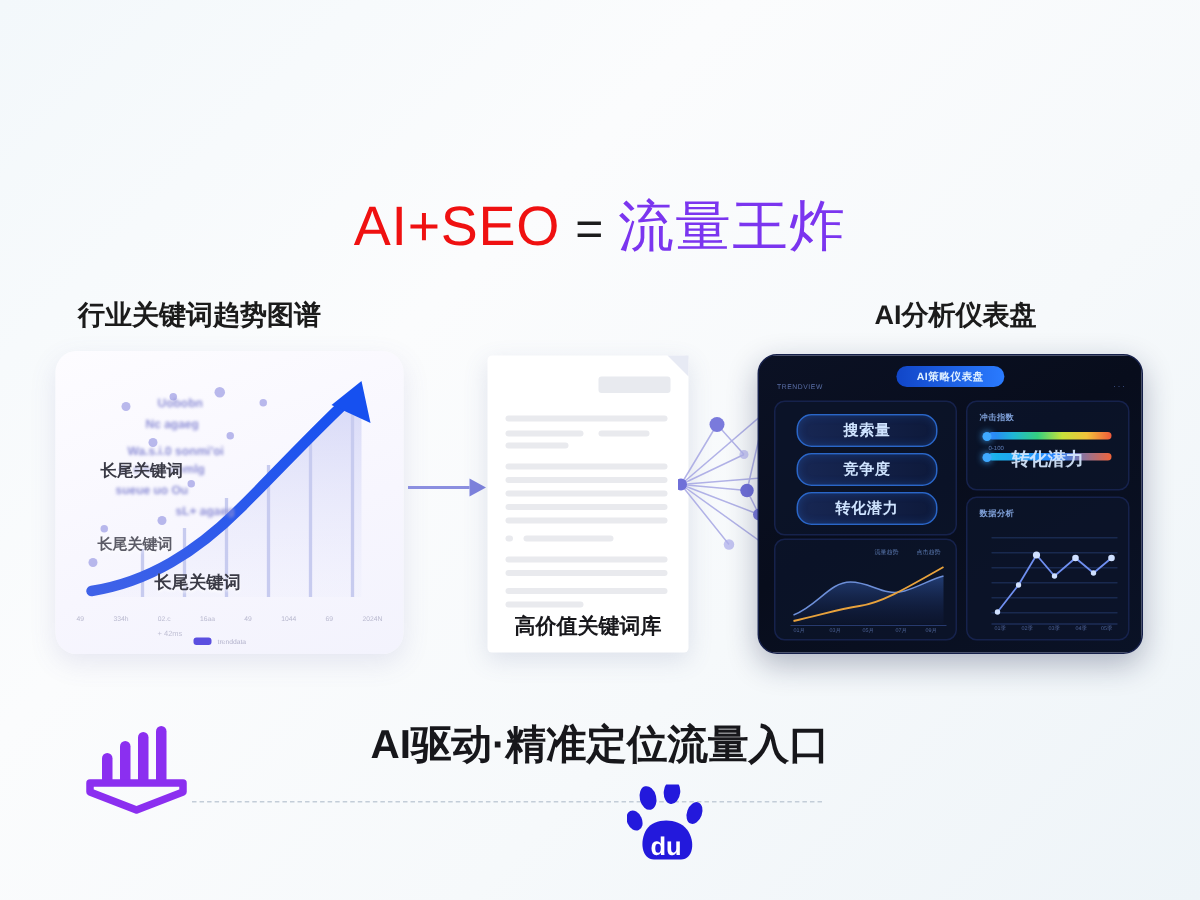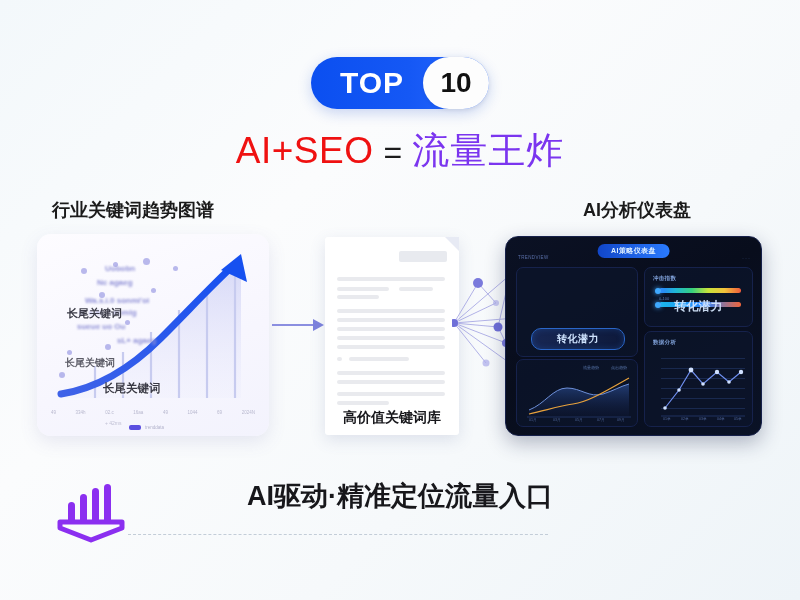--- a/index.html
+++ b/index.html
@@ -146,24 +146,20 @@
   .g-b{color:#4285f4;} .g-r{color:#ea4335;} .g-y{color:#fbbc05;} .g-g{color:#34a853;}
   .cursor{position:absolute;left:73px;top:-14px;width:0;height:0;
     border-left:11px solid #7b35ef;border-top:6px solid transparent;border-bottom:6px solid transparent;
     transform:rotate(-18deg);}
 </style>
 </head>
 <body>
 
 <div class="stage">
 
-  <div class="top-badge">
-    <div class="word">TOP</div>
-    <div class="num">10</div>
-  </div>
 
   <div class="headline">
     <span class="red">AI+SEO</span><span class="eq">=</span><span class="purple">流量王炸</span>
   </div>
 
   <div class="cap cap-left">行业关键词趋势图谱</div>
   <div class="cap cap-right">AI分析仪表盘</div>
 
   <div class="card-chart">
     <div class="chart-plot">
@@ -281,20 +277,22 @@
       <circle cx="66" cy="104" r="3" fill="#bcbcf0" opacity=".6"></circle>
     </svg>
   </div>
 
   <div class="dash">
     <div class="dash-badge">AI策略仪表盘</div>
     <div class="dash-brand">TRENDVIEW</div>
     <div class="dash-dots">···</div>
 
     <div class="panel p-pills">
+      <div class="pill" style="top:8px;">搜索量</div>
+      <div class="pill" style="top:34px;">竞争度</div>
       <div class="pill" style="top:60px;">转化潜力</div>
     </div>
 
     <div class="panel p-gauge">
       <div class="ptitle" style="left:8px;top:7px;">冲击指数</div>
       <div class="gbar rainbow" style="left:14px;top:20px;width:82px;"></div>
       <div class="gnode" style="left:10px;top:19.5px;"></div>
       <div class="gbar cyan" style="left:14px;top:34px;width:82px;"></div>
       <div class="gnode" style="left:10px;top:33.5px;"></div>
       <div class="glabel" style="left:14px;top:28px;">0-100</div>
@@ -362,16 +360,28 @@
         <rect x="32" y="12" width="7" height="30" rx="3.5"></rect>
         <rect x="44" y="6" width="7" height="36" rx="3.5"></rect>
         <rect x="56" y="2" width="7" height="40" rx="3.5"></rect>
       </g>
       <path d="M12,40 L74,40 L74,46 L43,58 L12,46 Z" fill="none" stroke="#8b2ff0" stroke-width="5" stroke-linejoin="round"></path>
     </svg>
   </div>
 
   <div class="logos">
     <div class="baidu">
+      <div class="baidu-mark">
+        <svg width="58" height="52" viewBox="0 0 58 52">
+          <g fill="#2319dc">
+            <ellipse cx="14" cy="9" rx="5.5" ry="8" transform="rotate(-14 14 9)"></ellipse>
+            <ellipse cx="30" cy="5" rx="5.5" ry="8" transform="rotate(6 30 5)"></ellipse>
+            <ellipse cx="5" cy="24" rx="5" ry="7" transform="rotate(-24 5 24)"></ellipse>
+            <ellipse cx="45" cy="19" rx="5" ry="7.5" transform="rotate(20 45 19)"></ellipse>
+            <path d="M13,30 C18,22 34,22 40,30 C46,38 44,50 36,50 L18,50 C10,50 8,38 13,30 Z"></path>
+          </g>
+          <text x="26" y="47" text-anchor="middle" fill="#ffffff" font-family="Liberation Sans, sans-serif" font-size="17" font-weight="bold">du</text>
+        </svg>
+      </div>
     </div>
   </div>
 
 </div>
 
 </body></html>

